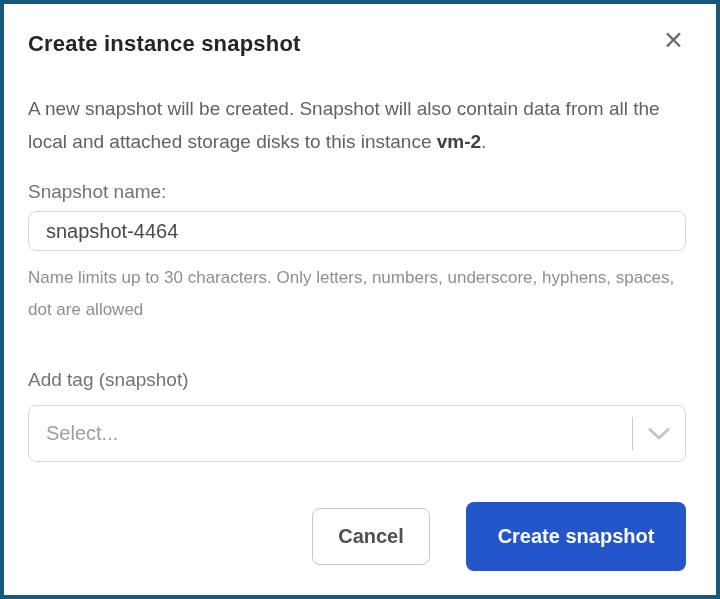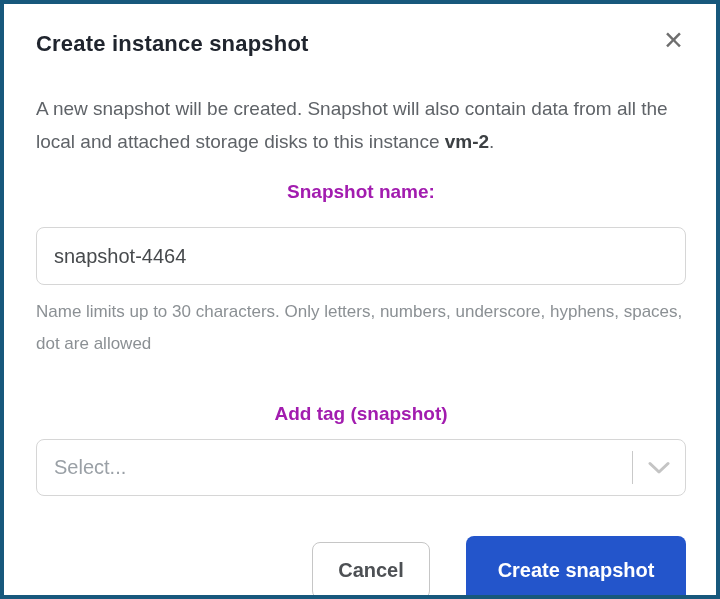--- a/index.html
+++ b/index.html
@@ -5,21 +5,21 @@
   * { margin: 0; padding: 0; box-sizing: border-box; }
   html, body { background: #ffffff; }
   body {
     font-family: "Liberation Sans", "DejaVu Sans", sans-serif;
     width: 720px; height: 599px;
   }
   .dialog {
     width: 720px; height: 599px;
     background: #ffffff;
     border: 4px solid #17587c;
-    padding: 27px 30px 0 32px;
+    padding: 27px 30px 0 24px;
     overflow: hidden;
   }
   .header {
     display: flex; justify-content: space-between; align-items: flex-start;
   }
   .title {
     font-size: 22px; font-weight: 700; color: #20252e; letter-spacing: 0.2px;
   }
   .close-btn {
     background: none; border: none; cursor: pointer;
@@ -28,26 +28,26 @@
     font-family: "DejaVu Sans", sans-serif;
   }
   .description {
     margin-top: 35px;
     font-size: 19px; line-height: 33px; color: #5f6368;
     max-width: 660px;
   }
   .description b { color: #3c4043; font-weight: 700; }
   .field-label {
     margin-top: 23px;
-    font-size: 19px; font-weight: 700; color: #a21caf; text-align: center;
+    font-size: 19px; font-weight: 400; color: #737373;
   }
   .text-input {
     display: block;
-    margin-top: 24px;
-    width: 100%; height: 58px;
+    margin-top: 8px;
+    width: 100%; height: 40px;
     border: 1px solid #d6d6d6; border-radius: 8px;
     padding: 0 17px;
     font-size: 20px; color: #474a4d;
     font-family: "Liberation Sans", "DejaVu Sans", sans-serif;
     outline: none;
   }
   .helper {
     margin-top: 11px;
     font-size: 17px; line-height: 32px; color: #8b9094;
     max-width: 655px;

